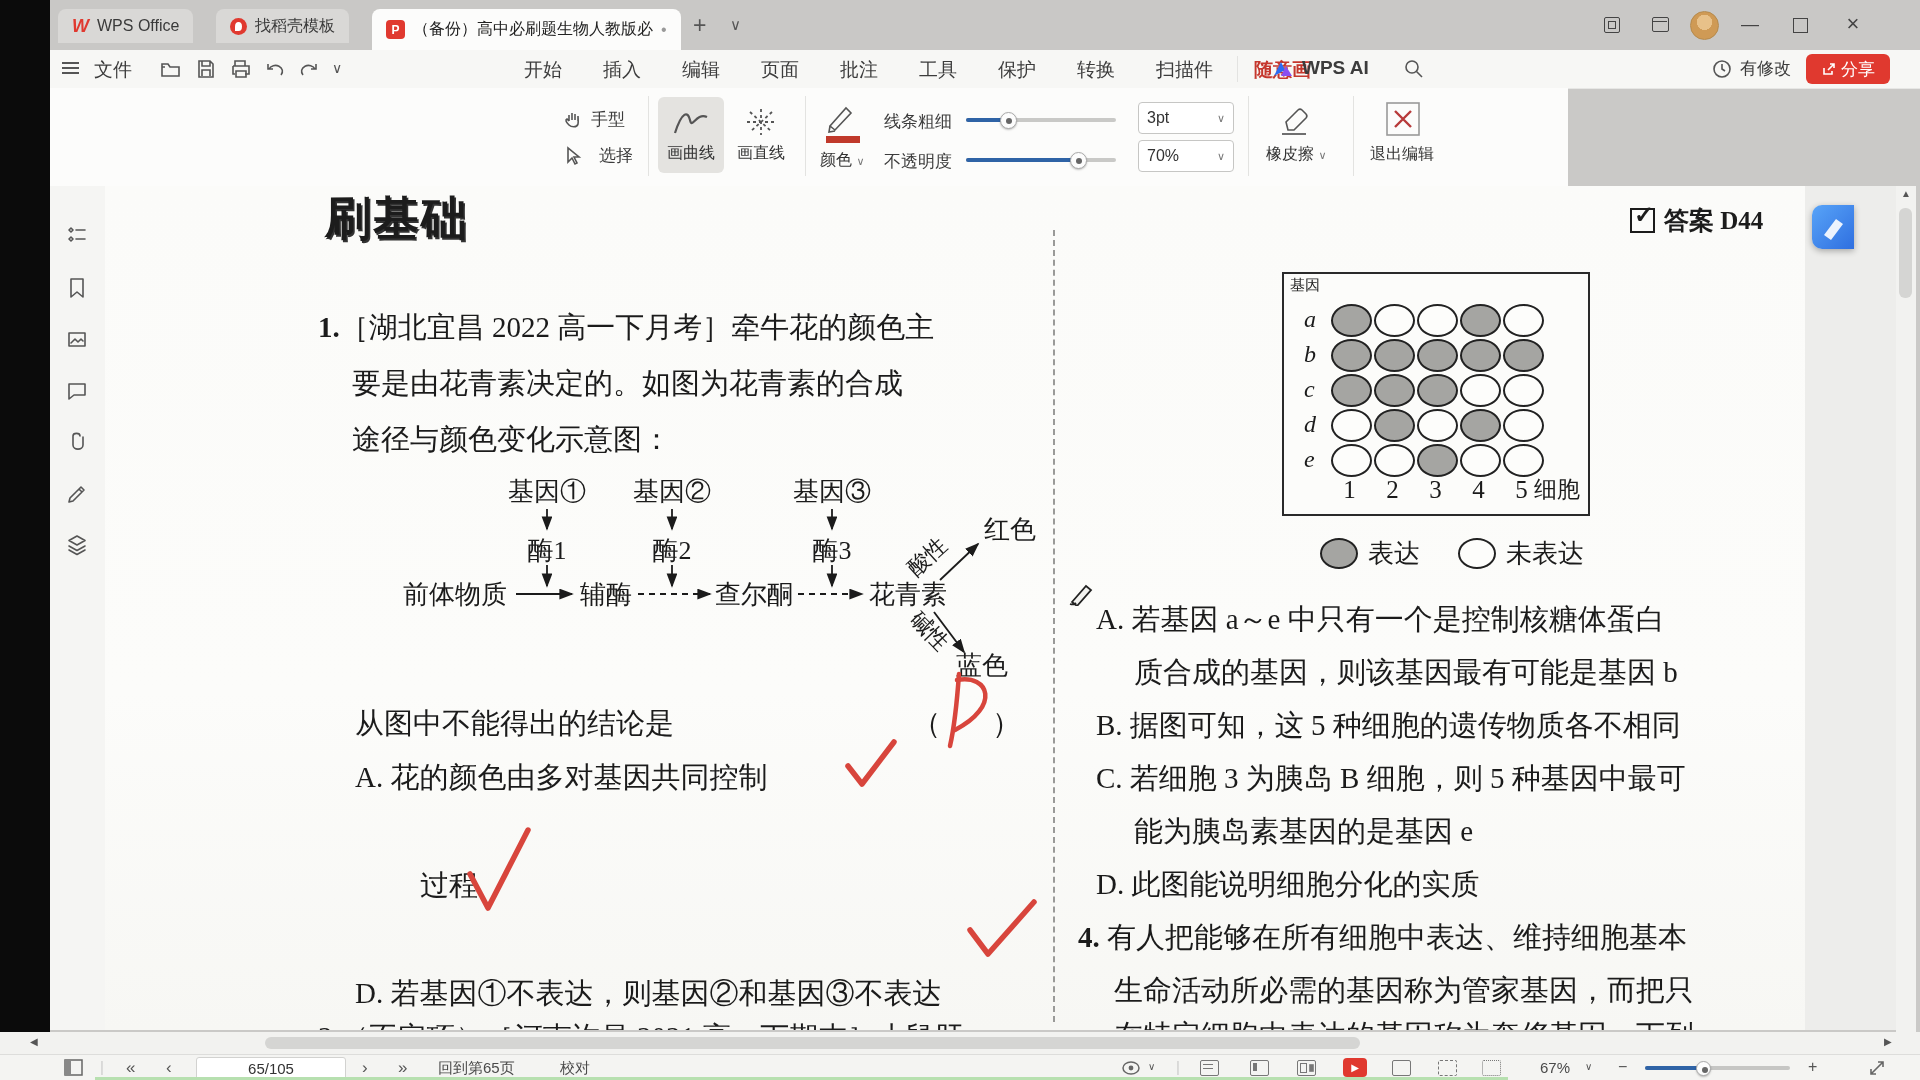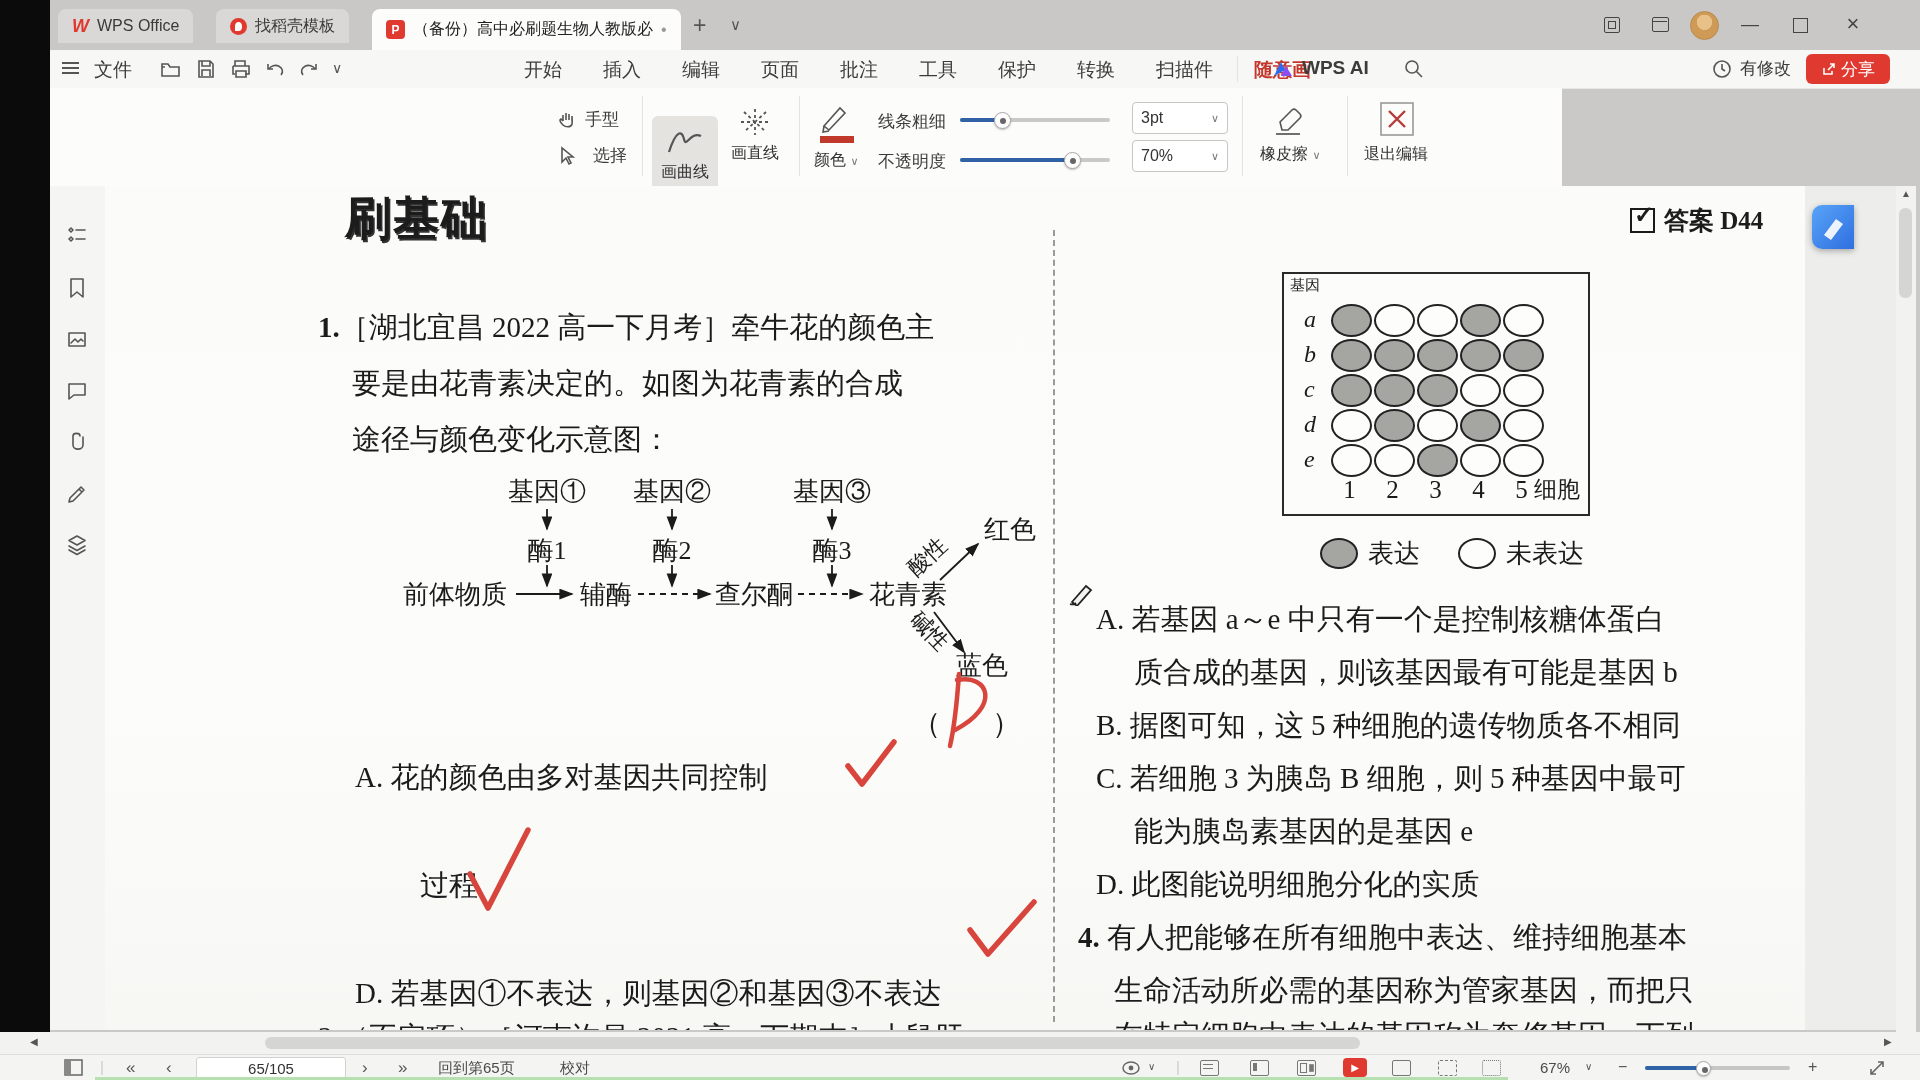--- a/index.html
+++ b/index.html
@@ -28,21 +28,21 @@
   .avatar{top:11px;width:27px;height:27px;border-radius:50%;background:radial-gradient(circle at 50% 38%,#e8c189 0 35%,#cf9a55 36% 100%);border:1px solid #b58a4c;}
   
   #menubar{left:0;top:50px;width:1920px;height:38px;background:#f7f7f5;border-bottom:1px solid #e7e7e5;}
   .mitem{font-size:19px;color:#3c3c3c;padding:0 2px;}
   .mitem.active{color:#c5372d;font-weight:bold;}
   .hamb{width:17px;height:2px;background:#555;box-shadow:0 5px 0 #555,0 10px 0 #555;margin-top:-6px;}
   .micon{stroke:#555;fill:none;stroke-width:1.6;}
   .share-btn{left:1806px;top:4px;width:84px;height:30px;background:#e0392f;border-radius:6px;color:#fff;
              display:flex;align-items:center;justify-content:center;gap:6px;font-size:17px;}
   
-  #ribbon{left:2px;top:88px;width:1560px;height:98px;background:#fcfcfb;border-bottom:1px solid #d8d8d6;}
+  #ribbon{left:8px;top:88px;width:1560px;height:98px;background:#fcfcfb;border-bottom:1px solid #d8d8d6;}
   .rb-label{font-size:17px;color:#3c3c3c;}
   .vdiv{width:1px;background:#e3e3e1;top:8px;height:80px;}
   .tool-tile{width:66px;height:76px;top:9px;border-radius:6px;display:flex;flex-direction:column;align-items:center;justify-content:center;gap:6px;font-size:16px;color:#333;}
   .tool-tile.selected{background:#e4e3e0;}
   .drop{height:30px;border:1px solid #c6c6c4;border-radius:4px;background:#fff;font-size:16px;color:#333;
         display:flex;align-items:center;justify-content:space-between;padding:0 8px;width:78px;}
   .slider-track{height:4px;border-radius:2px;background:#c9c9c7;}
   .slider-fill{height:4px;border-radius:2px;background:#2f63a6;position:absolute;left:0;top:0;}
   .slider-thumb{position:absolute;top:-6px;width:15px;height:15px;border-radius:50%;background:#fdfdfd;border:1px solid #aaa;box-shadow:0 1px 2px rgba(0,0,0,.25);}
   .slider-thumb::after{content:"";position:absolute;left:4.5px;top:4.5px;width:6px;height:6px;border-radius:50%;background:#666;}
@@ -178,21 +178,21 @@
       <span class="rb-label">手型</span>
     </div>
     <div class="abs" style="left:556px;top:56px;display:flex;align-items:center;gap:15px;">
       <svg width="20" height="20">
           <path class="micon" d="M4,2 L4,16 L8,12 L11,18 L13,17 L10,11 L15,11 z"></path>
         </svg>
       <span class="rb-label">选择</span>
     </div>
     <div class="abs vdiv" style="left:640px;"></div>
 
-    <div class="abs tool-tile selected" style="left:650px;margin-top:19px;">
+    <div class="abs tool-tile selected" style="left:650px;">
       <svg width="38" height="30">
           <path class="micon" style="stroke-width:2.2" d="M3,26 C10,4 16,4 18,13 C20,23 24,5 35,10"></path>
         </svg>
       <span>画曲线</span>
     </div>
     <div class="abs tool-tile" style="left:720px;">
       <svg width="34" height="30">
         <g stroke="#555" stroke-width="1.8" stroke-dasharray="3,3">
             <line x1="3" y1="15" x2="31" y2="15"></line>
             <line x1="17" y1="2" x2="17" y2="28"></line>
@@ -291,21 +291,21 @@
     <div class="abs sb-icon" style="top:347px;">
       <svg width="24" height="24">
           <path class="micon" d="M12,3 l8,4.5 -8,4.5 -8,-4.5 z M4,13 l8,4.5 8,-4.5 M4,17 l8,4.5 8,-4.5"></path>
         </svg>
     </div>
   </div>
 
   <div id="docarea" class="abs">
     <div id="page" class="abs">
 
-      <div class="abs serif" style="left:240px;top:2px;font-size:46px;font-weight:bold;letter-spacing:2px;text-shadow:1.5px 1.5px 0 #333;">刷基础</div>
+      <div class="abs serif" style="left:220px;top:2px;font-size:46px;font-weight:bold;letter-spacing:2px;text-shadow:1.5px 1.5px 0 #333;">刷基础</div>
 
       <div class="abs" style="left:1525px;top:18px;display:flex;align-items:center;gap:9px;">
         <span class="chkbox">
           <span class="abs serif" style="left:2px;top:-9px;font-size:24px;font-weight:bold;">✓</span>
         </span>
         <span class="serif" style="font-size:25px;font-weight:bold;">答案 D44</span>
       </div>
 
 
       <div class="abs docline" style="left:213px;top:122px;"><span class="blabel">1.</span><span>［湖北宜昌 2022 高一下月考］牵牛花的颜色主</span></div>
@@ -342,20 +342,21 @@
           <line x1="280" y1="103" x2="280" y2="124" marker-end="url(#ah)"></line>
           <line x1="440" y1="103" x2="440" y2="124" marker-end="url(#ah)"></line>
           <line x1="124" y1="132" x2="180" y2="132" marker-end="url(#ah)"></line>
           <line x1="246" y1="132" x2="318" y2="132" stroke-dasharray="6,5" marker-end="url(#ah)"></line>
           <line x1="406" y1="132" x2="470" y2="132" stroke-dasharray="6,5" marker-end="url(#ah)"></line>
           <line x1="548" y1="118" x2="586" y2="82" marker-end="url(#ah)"></line>
           <line x1="542" y1="150" x2="572" y2="190" marker-end="url(#ah)"></line>
         </g>
       </svg>
 
+      <div class="abs docline" style="left:250px;top:518px;">从图中不能得出的结论是</div>
       <div class="abs docline" style="left:807px;top:518px;">（</div>
       <div class="abs docline" style="left:887px;top:518px;">）</div>
 
       <div class="abs docline" style="left:250px;top:572px;"><span>A.</span> <span>花的颜色由多对基因共同控制</span></div>
       <div class="abs docline" style="left:315px;top:680px;">过程</div>
       <div class="abs docline" style="left:250px;top:788px;"><span>D.</span> <span>若基因①不表达，则基因②和基因③不表达</span></div>
       <div class="abs docline" style="left:213px;top:832px;">2.（不定项）［河南许昌 2021 高一下期末］小鼠肝</div>
 
       <svg class="abs" style="left:830px;top:480px;" width="66" height="90">
         <path class="redmark" stroke-width="4.5" d="M24,8 C22,36 20,58 15,80"></path>

